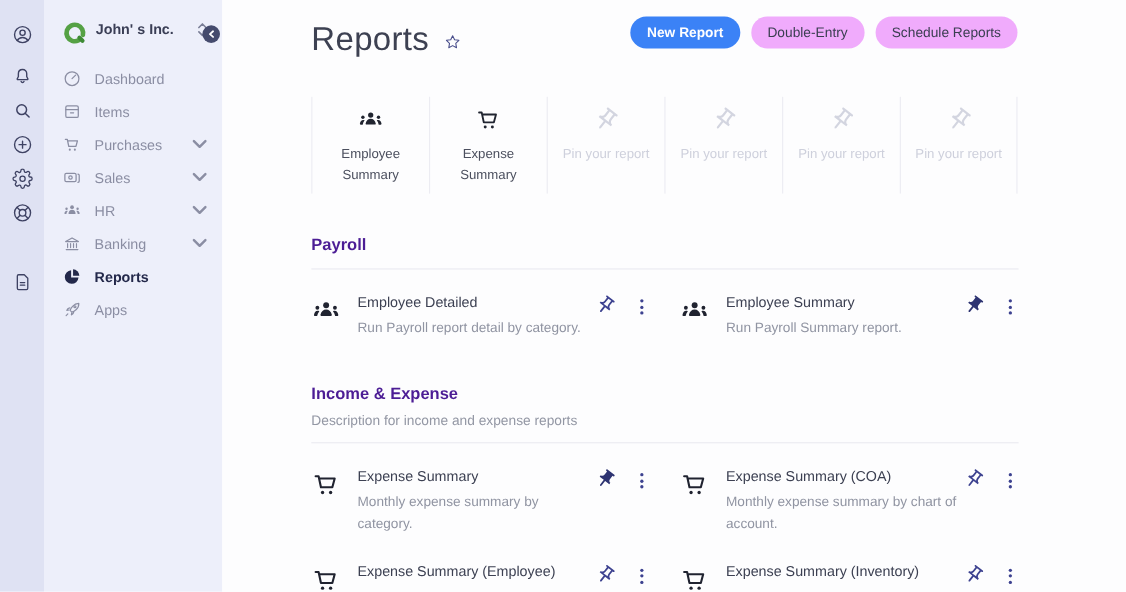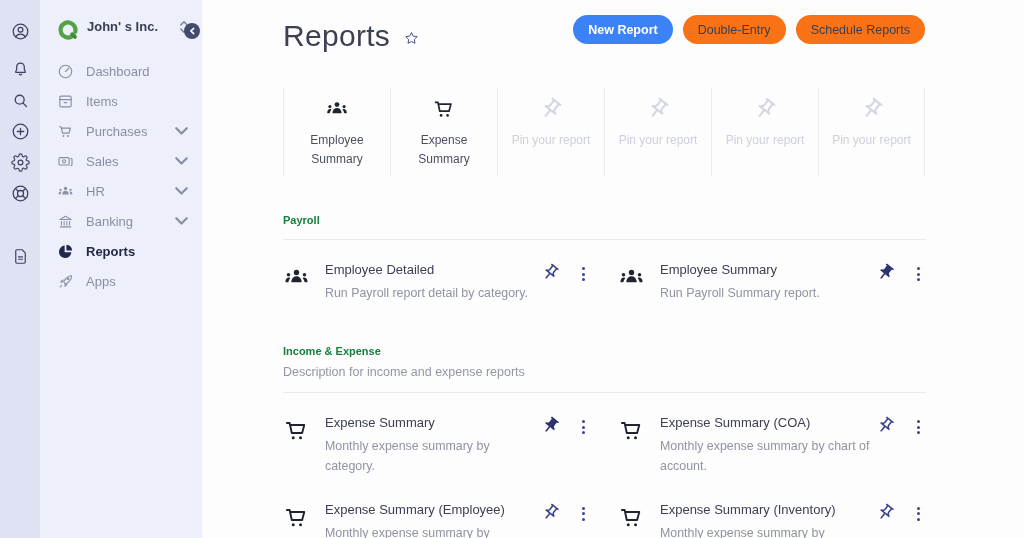--- a/index.html
+++ b/index.html
@@ -57,38 +57,38 @@
     font-size:30px; font-weight:400; color:#3d4152; margin:0;
     display:flex; align-items:center; gap:13px; letter-spacing:.3px;
   }
   .star-icon { color:#4a4f8c; display:flex; margin-top:4px; cursor:pointer; }
   .actions { position:absolute; top:15px; right:99px; display:flex; gap:10px; }
   .btn {
     height:29px; padding:0 15px; border-radius:15px; border:none;
     font-size:12.5px; font-family:inherit; cursor:pointer; white-space:nowrap;
   }
   .btn.primary { background:#3b82f6; color:#ffffff; font-weight:700; }
-  .btn.ghost { background:#f97316; color:#3a3e51; font-weight:400; }
+  .btn.ghost { background:#f0abfc; color:#3a3e51; font-weight:400; }
 
   
   .pinned-row { display:flex; margin-top:29px; }
   .pcell {
     width:107px; min-height:72px; border-left:1px solid #ececf2;
     padding:5px 9px 8px; text-align:center; cursor:pointer;
   }
   .pcell:last-child { border-right:1px solid #ececf2; }
   .picon { height:26px; display:flex; align-items:center; justify-content:center; color:#212530; margin-top:3px; }
   .picon svg { width:24px; height:24px; }
   .plabel { font-size:12px; color:#4b4f5e; margin-top:9px; line-height:1.55; }
   .pcell.empty .picon { color:#d3d5e0; }
   .pcell.empty .plabel { color:#ced0dc; }
 
   
   .section { margin-top:38px; }
-  .section-heading { font-size:11px; font-weight:600; color:#15803d; margin:0; }
+  .section-heading { font-size:15px; font-weight:600; color:#4c1d95; margin:0; }
   .section-desc { font-size:12.5px; color:#9397a4; margin-top:8px; }
   .section-divider { border:none; border-top:1px solid #eaeaf0; margin:13px 0 0 0; }
   .cards { display:grid; grid-template-columns:1fr 1fr; column-gap:27px; }
   .report-card { display:flex; padding:22px 0 4px 0; }
   .card-icon { width:30px; margin-right:12px; color:#202330; padding-top:2px; flex-shrink:0; }
   .card-icon svg { width:27px; height:27px; }
   .card-body { flex:1; min-width:0; }
   .card-title { font-size:13px; color:#3c4052; cursor:pointer; }
   .card-desc { font-size:12.4px; color:#9094a2; margin-top:7px; line-height:1.55; max-width:212px; }
   .card-actions { display:flex; gap:15px; align-items:flex-start; padding-top:1px; }

